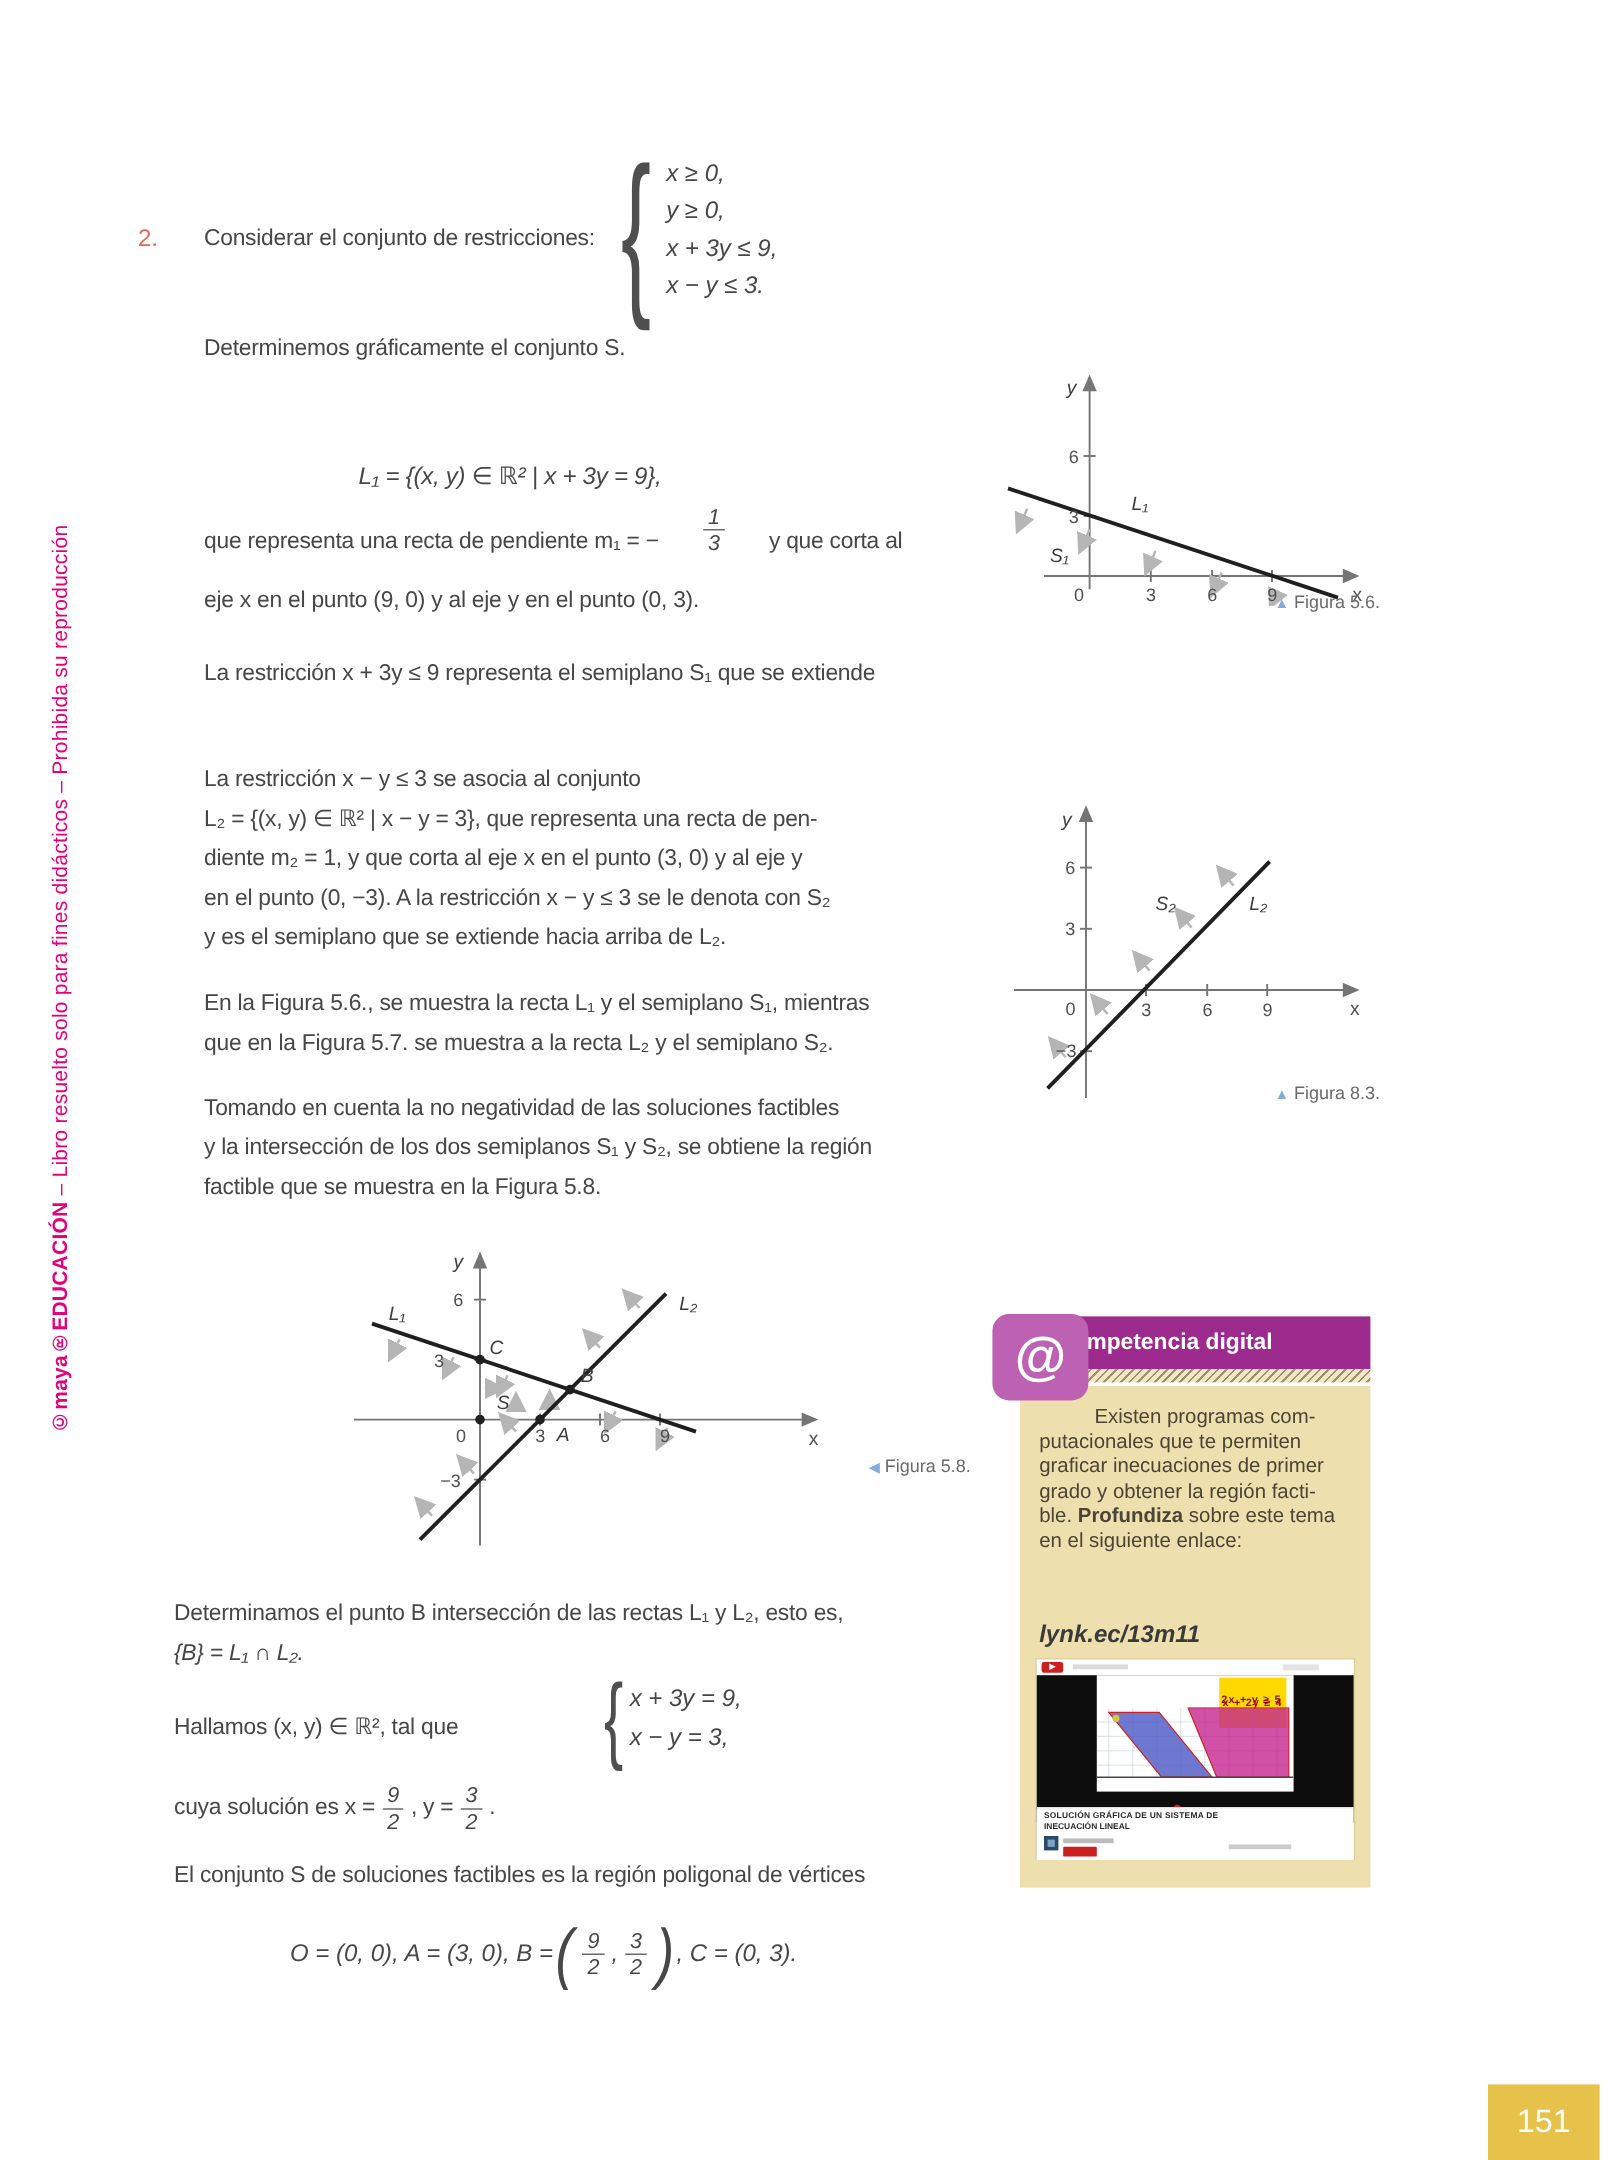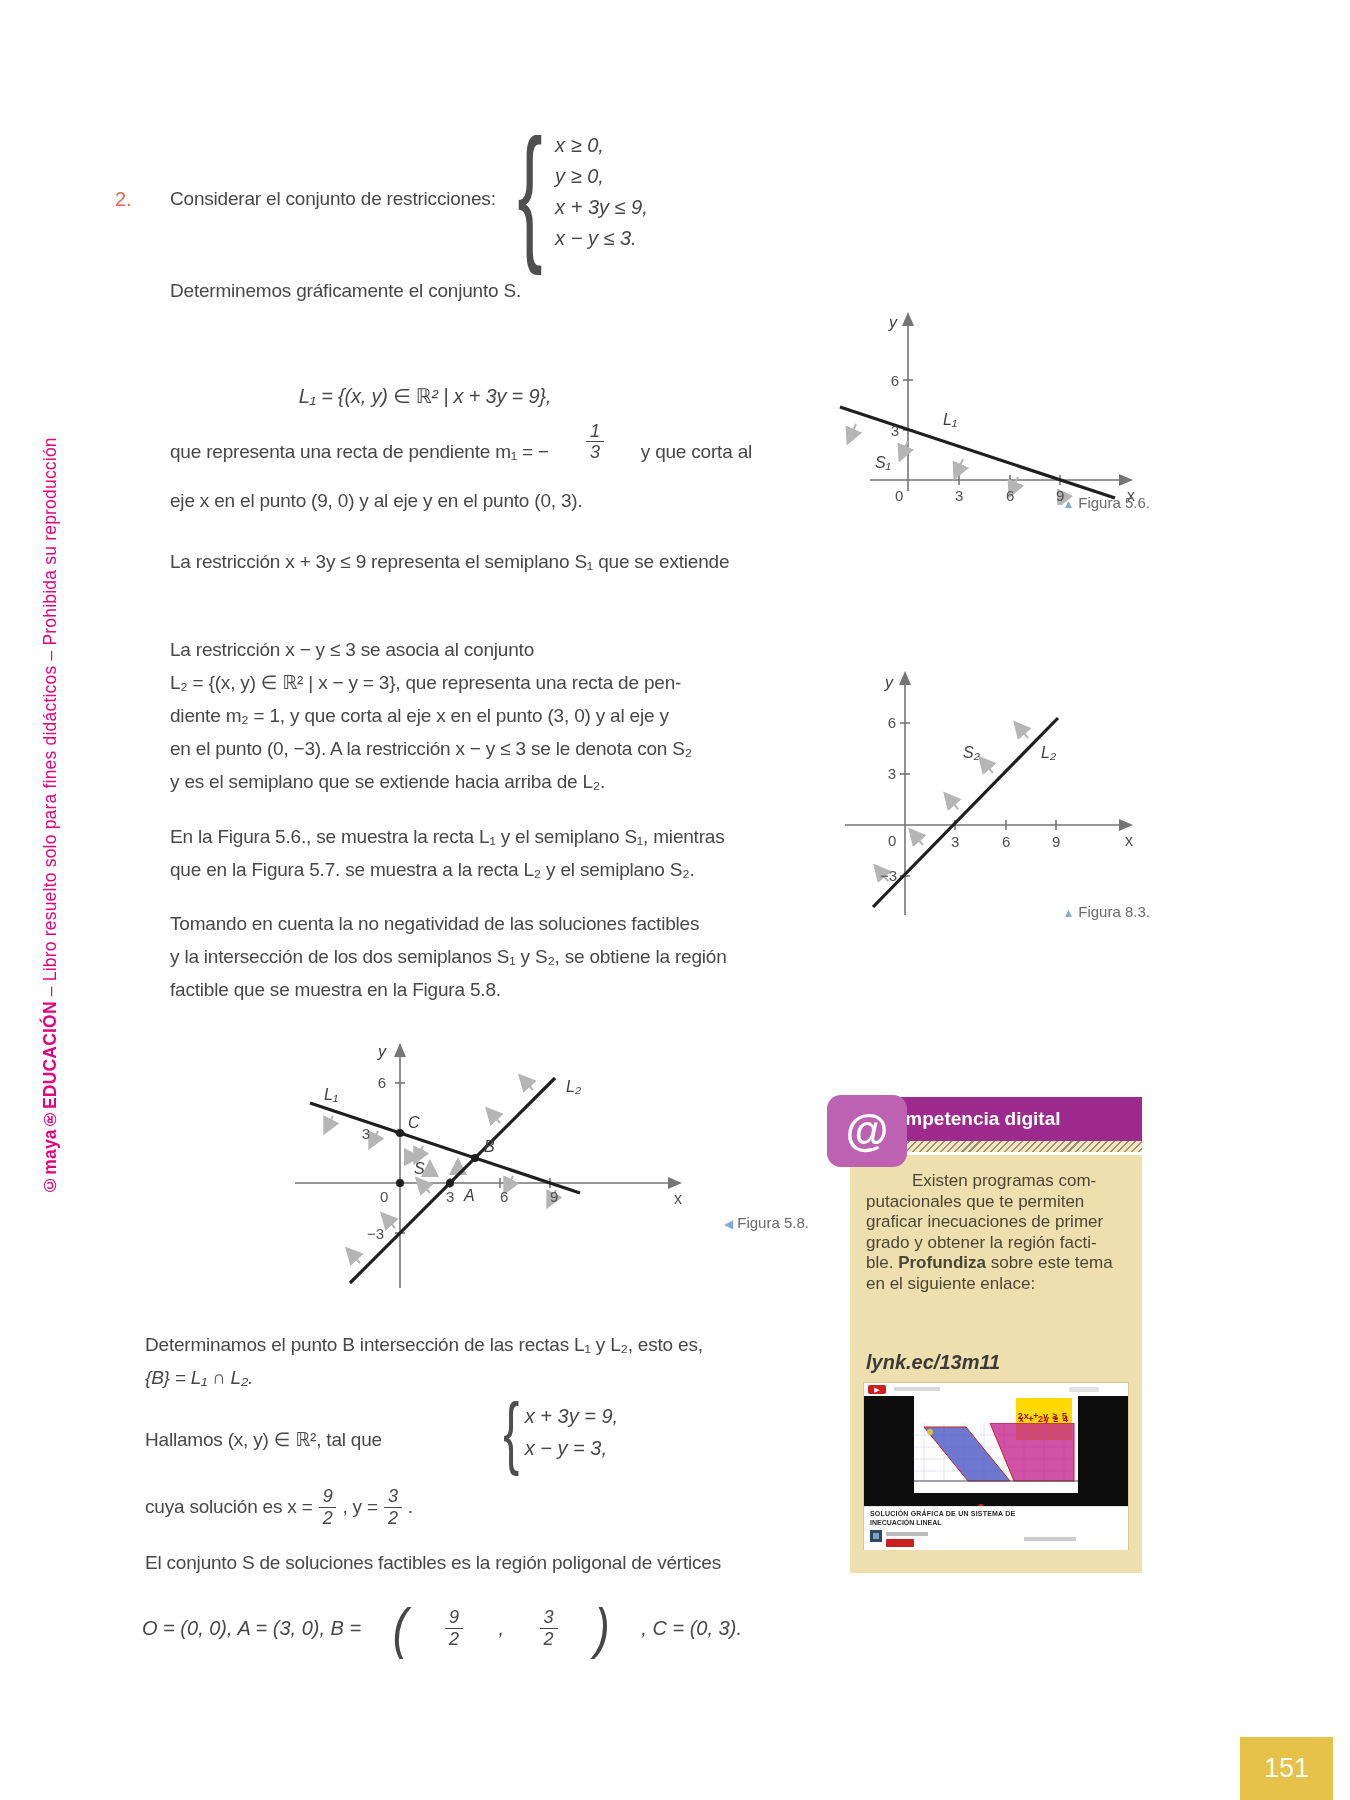--- a/index.html
+++ b/index.html
@@ -323,21 +323,21 @@
     <span>, y =</span>
     <span class="frac">
         <span class="num">3</span>
         <span class="den">2</span>
       </span>
     <span>.</span>
   </div>
 
   <div class="abs bodytxt" style="left:145px; top:1552px;">El conjunto S de soluciones factibles es la región poligonal de vértices</div>
 
-  <div class="abs vrow math" style="left:142px; top:1596px; width:600px; height:64px;justify-content:space-between;">
+  <div class="abs vrow math" style="left:153px; top:1596px; width:600px; height:64px;">
     <span>O = (0, 0), A = (3, 0), B =</span>
     <span class="bigparen">(</span>
     <span class="frac">
         <span class="num">9</span>
         <span class="den">2</span>
       </span>
     <span>,</span>
     <span class="frac">
         <span class="num">3</span>
         <span class="den">2</span>

